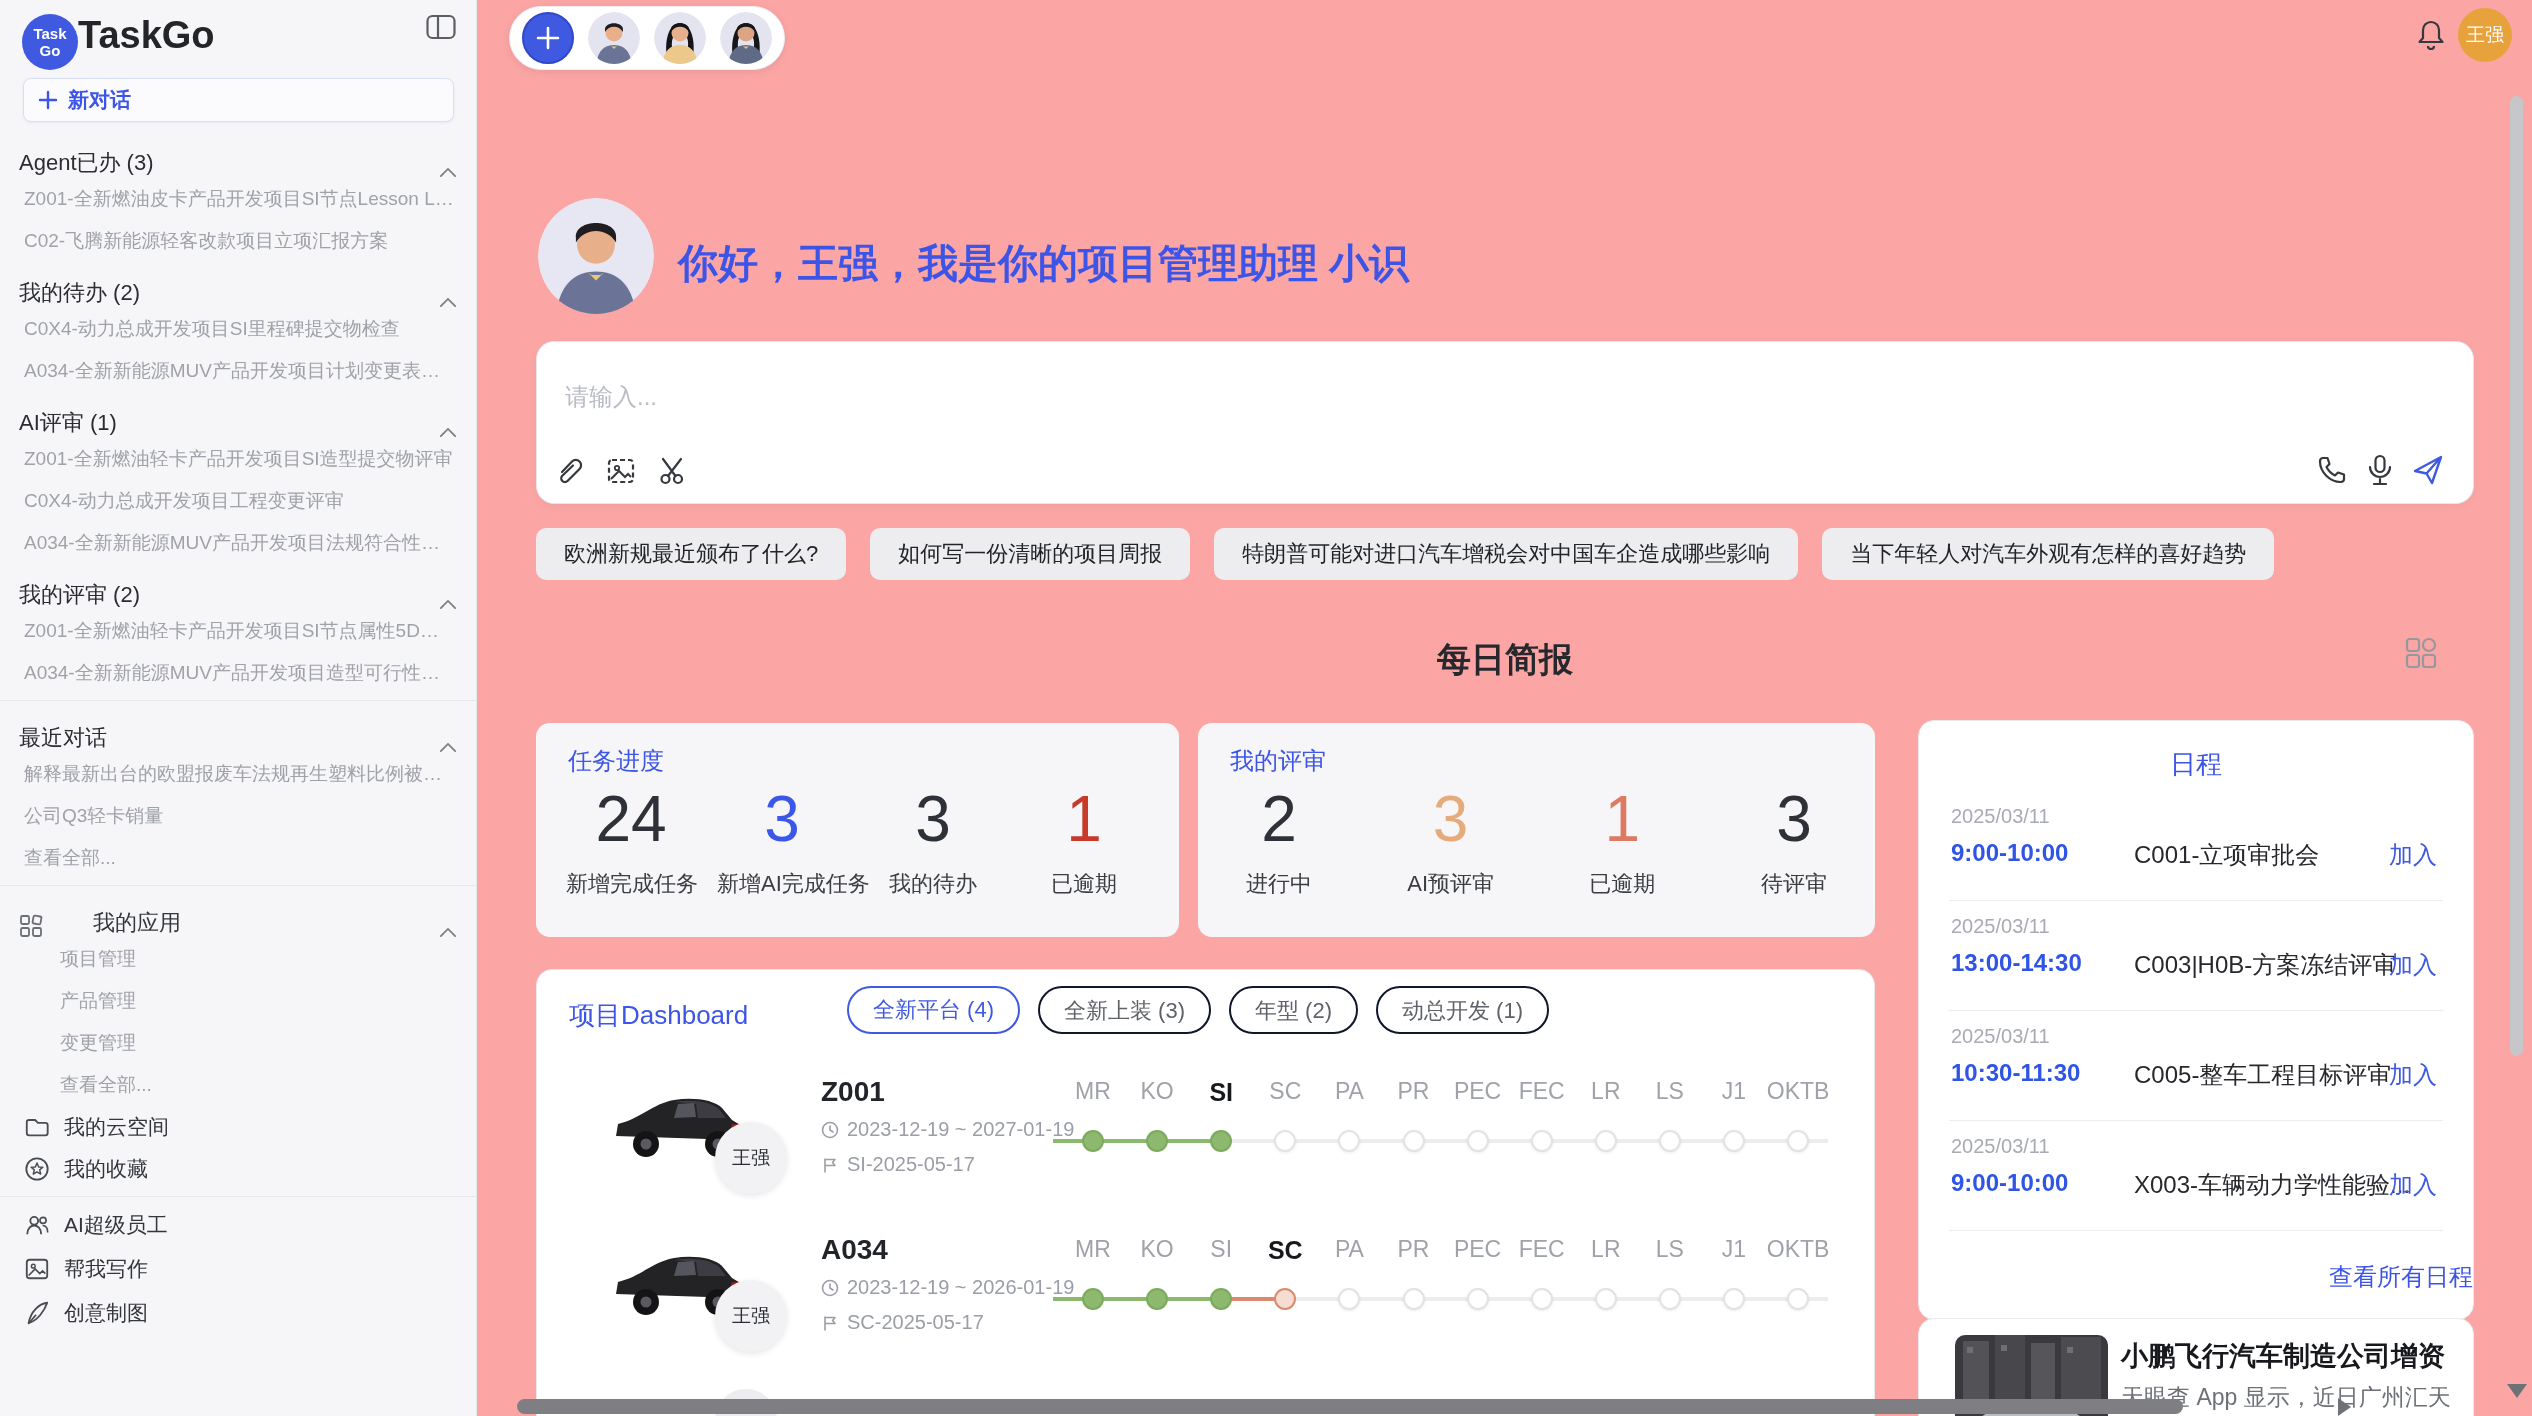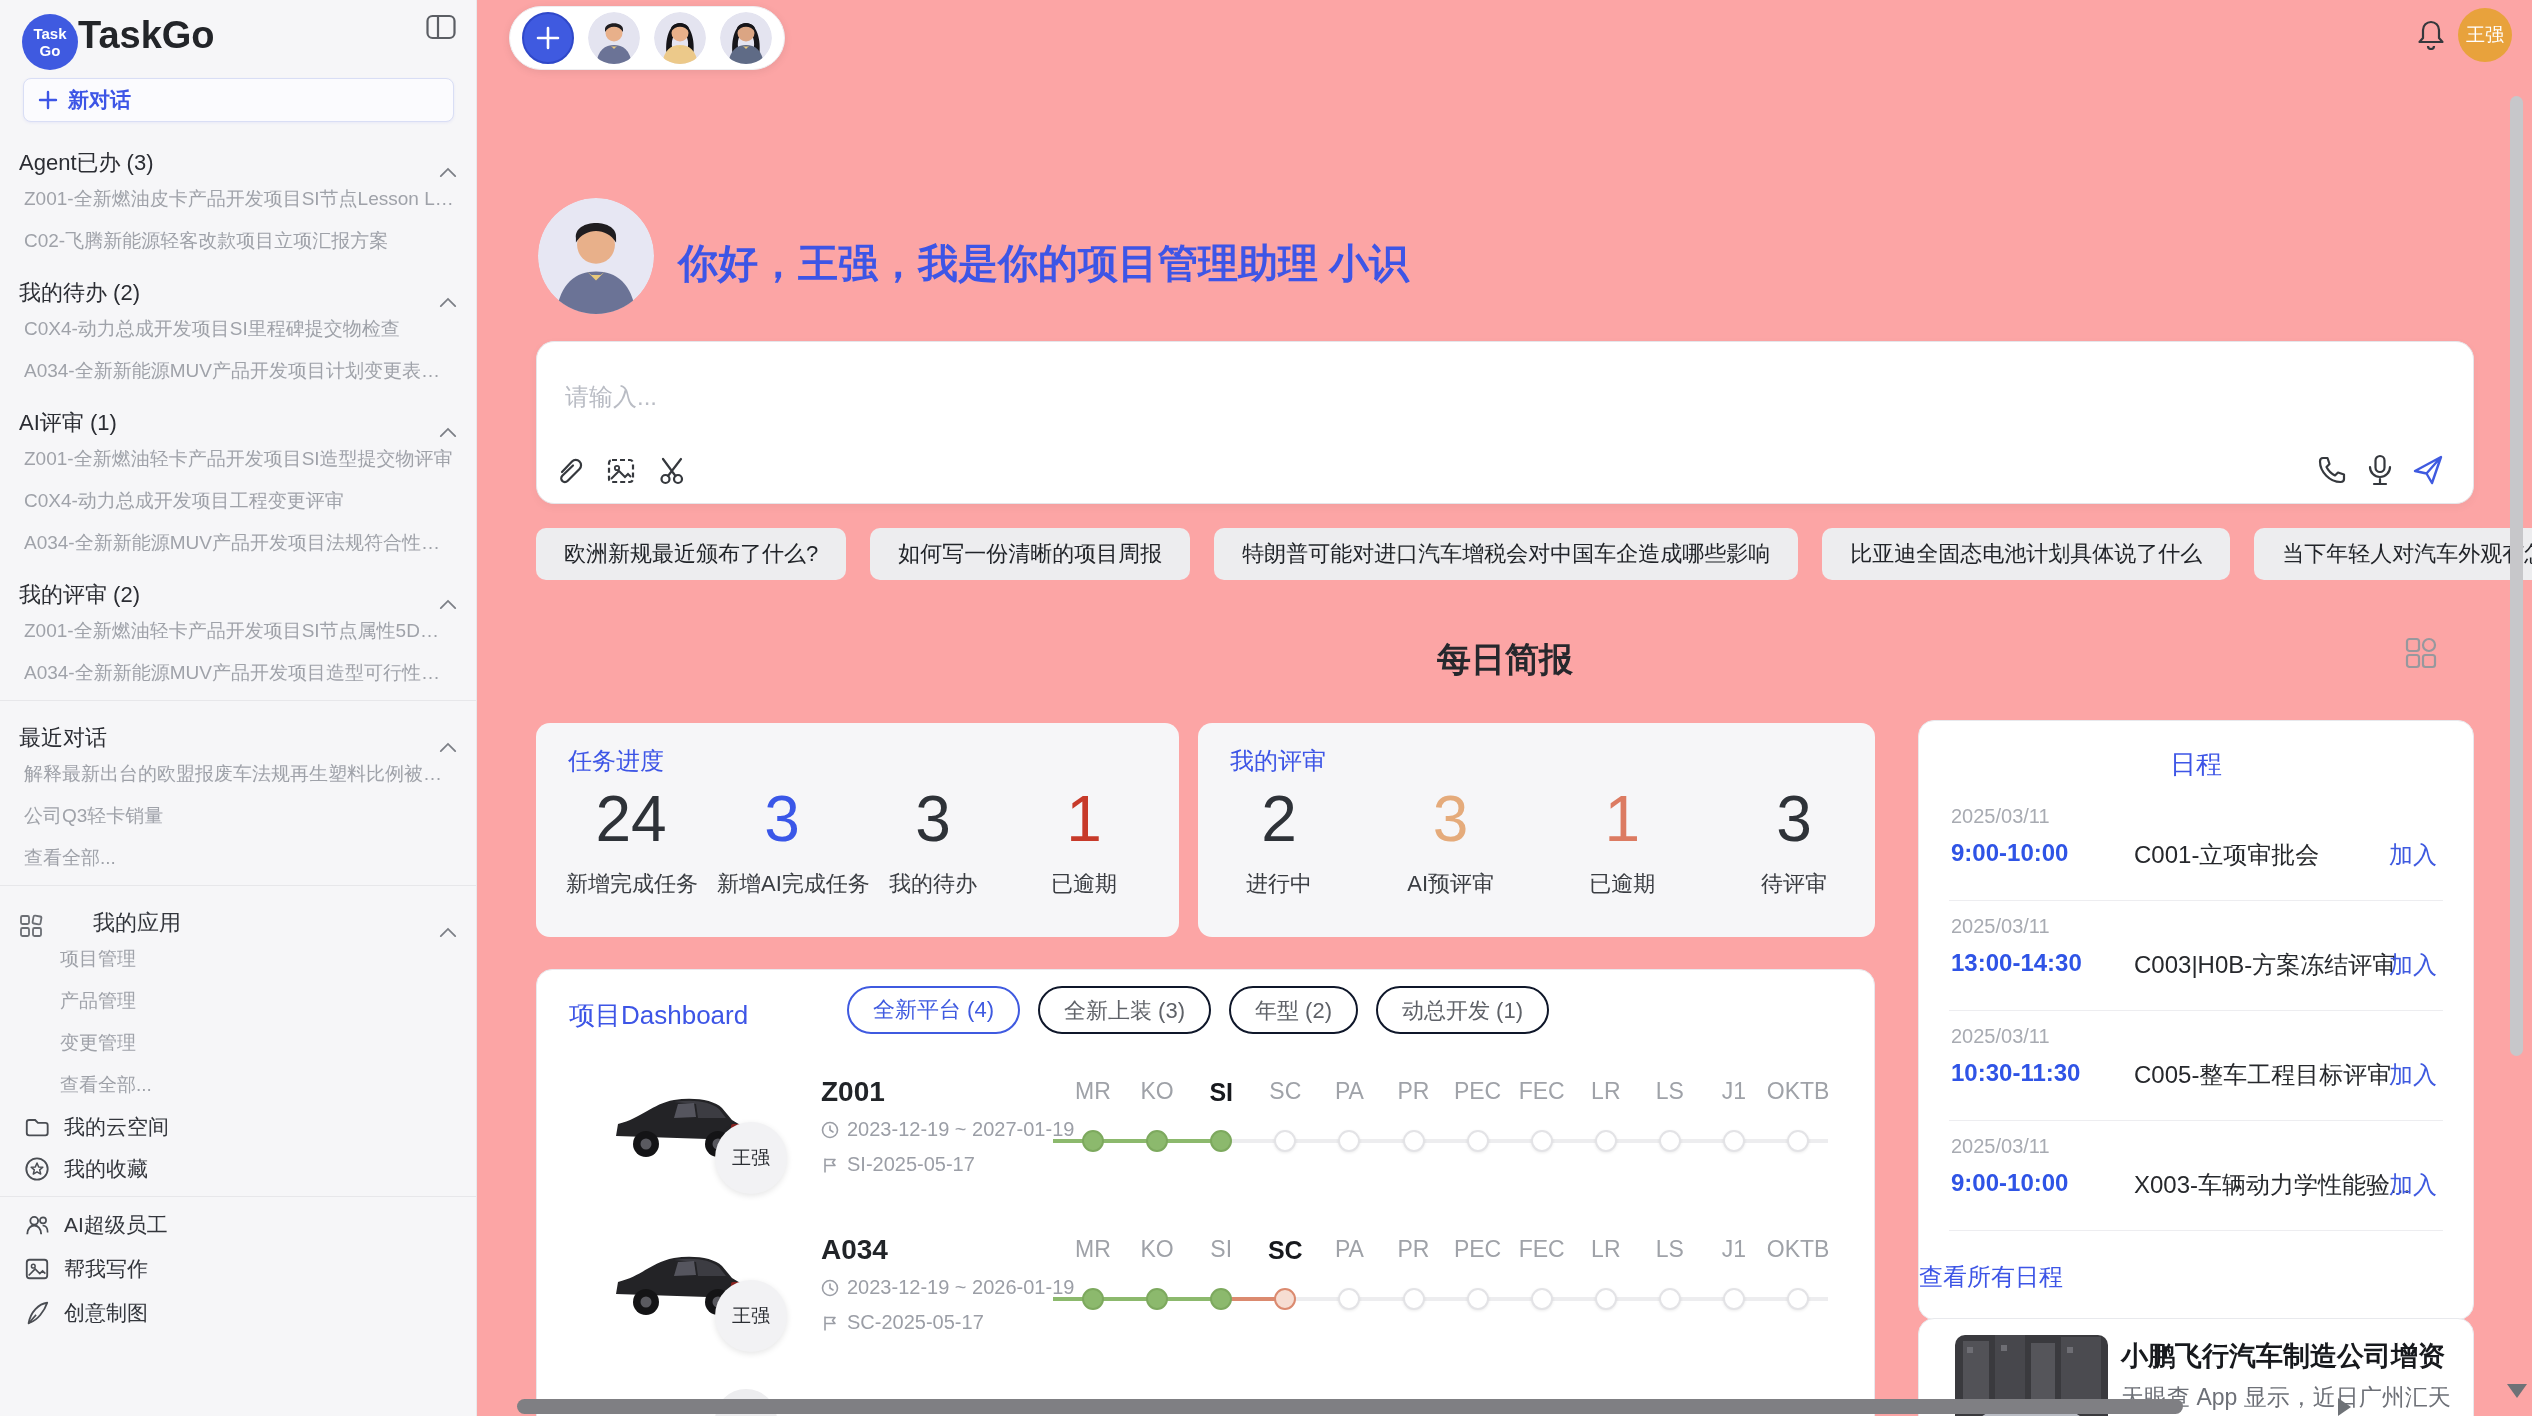--- a/index.html
+++ b/index.html
@@ -115,21 +115,21 @@
     border:1px solid #e8e9ed; border-radius:16px; }
   .sched-title { position:absolute; left:0; width:100%; top:26px; text-align:center;
     font-size:26px; color:#3d55e6; }
   .sched-items { position:absolute; left:0; top:70px; width:100%; }
   .sched-item { position:relative; height:110px; }
   .sched-item .sd { position:absolute; left:32px; top:14px; font-size:20px; color:#a8abb2; }
   .sched-item .st { position:absolute; left:32px; top:48px; font-size:24px; font-weight:700; color:#2f54e6; }
   .sched-item .sn { position:absolute; left:215px; top:48px; font-size:24px; color:#26282c; white-space:nowrap; }
   .sched-item .sj { position:absolute; right:36px; top:48px; font-size:24px; color:#3f5ae0; cursor:pointer; }
   .sched-item .sep { position:absolute; left:30px; right:30px; bottom:0; border-top:1px solid #ededf0; }
-  .sched-viewall { position:absolute; left:0; width:100%; top:540px; text-align:left;
+  .sched-viewall { position:absolute; left:0; width:100%; top:540px; text-align:right;
     font-size:24px; color:#3d55e6; cursor:pointer; }
 
   .news-card { left:1441px; top:1318px; width:556px; height:200px; background:#fff;
     border:1px solid #e8e9ed; border-radius:16px; }
   .news-img { position:absolute; left:36px; top:16px; width:153px; height:110px; border-radius:10px; overflow:hidden; }
   .news-title { position:absolute; left:202px; top:19px; font-size:27px; font-weight:700; color:#17191d; white-space:nowrap; }
   .news-snippet { position:absolute; left:202px; top:63px; width:330px; font-size:23px;
     color:#6d7077; white-space:nowrap; overflow:hidden; }
 
   .vscroll { position:absolute; left:2510px; top:96px; width:13px; height:960px;
@@ -363,21 +363,20 @@
         <svg viewBox="0 0 34 34">
             <path d="M4 18 L30 4 L21 30 L15.5 20.5 Z M15.5 20.5 L30 4" fill="none" stroke="#3f5ae0" stroke-width="2.4" stroke-linejoin="round"></path>
           </svg>
       </div>
     </div>
 
     <div class="chips abs" id="chips">
         <div class="chip">欧洲新规最近颁布了什么?</div>
         <div class="chip">如何写一份清晰的项目周报</div>
         <div class="chip">特朗普可能对进口汽车增税会对中国车企造成哪些影响</div>
-        <div class="chip">比亚迪全固态电池计划具体说了什么</div>
         <div class="chip">当下年轻人对汽车外观有怎样的喜好趋势</div>
       </div>
 
     <div class="briefing-title abs">每日简报</div>
     <div class="briefing-grid abs">
       <svg viewBox="0 0 34 34">
           <rect x="3" y="3" width="12" height="12" rx="2.5" fill="none" stroke="#97989d" stroke-width="2.2"></rect>
           <circle cx="25" cy="9" r="6" fill="none" stroke="#97989d" stroke-width="2.2"></circle>
           <rect x="3" y="19" width="12" height="12" rx="2.5" fill="none" stroke="#97989d" stroke-width="2.2"></rect>
           <rect x="19" y="19" width="12" height="12" rx="2.5" fill="none" stroke="#97989d" stroke-width="2.2"></rect>

